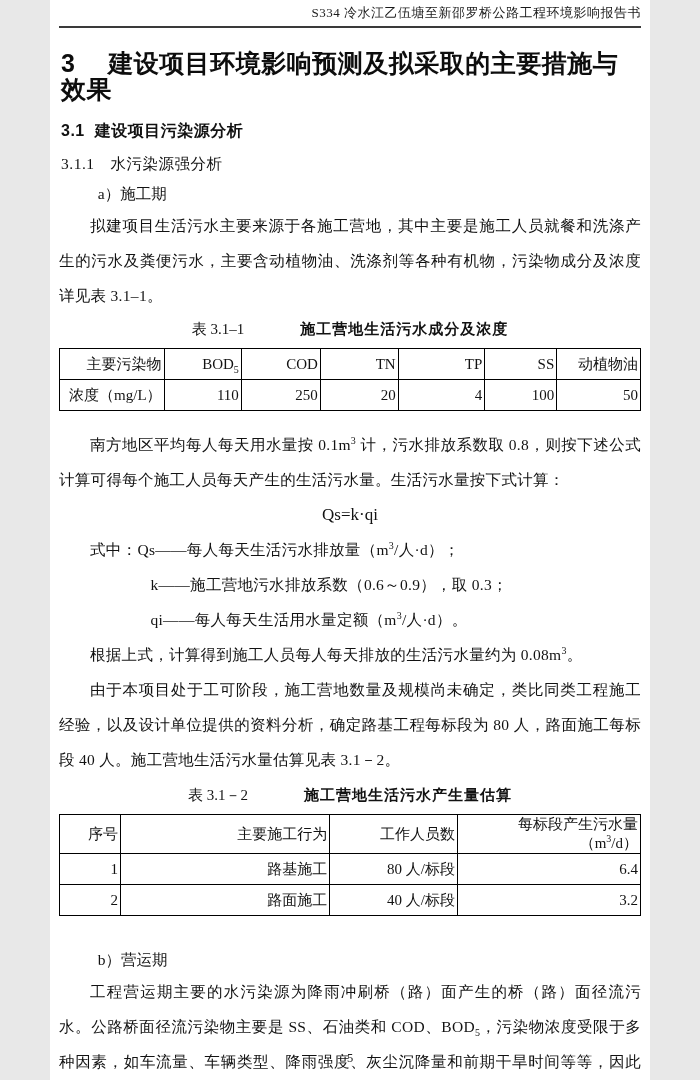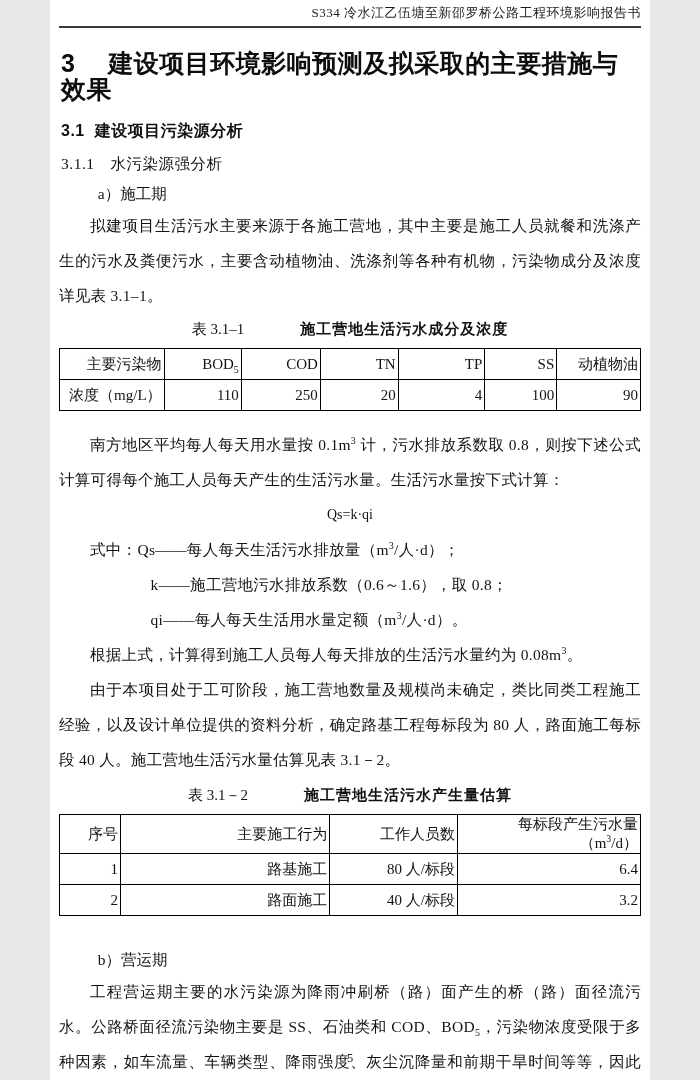--- a/index.html
+++ b/index.html
@@ -50,21 +50,21 @@
   
   table.doc{
     width:100%;border-collapse:collapse;table-layout:fixed;
     font-size:15px;margin-top:8px;
   }
   table.doc td,table.doc th{
     border:1px solid #000;text-align:right;vertical-align:middle;
     height:30px;padding:0 2px;font-weight:normal;overflow:hidden;
   }
   
-  .formula{text-align:center;font-size:14px;line-height:35px;}
+  .formula{text-align:center;font-size:17px;line-height:35px;}
   .note{font-size:15.5px;line-height:35px;letter-spacing:0.3px;}
   .note-first{padding-left:2em;}
   .note-cont{padding-left:5.9em;}
   sup,sub{font-size:10px;line-height:0;}
   
   .footer{
     position:absolute;left:0;bottom:14px;width:100%;text-align:center;
     font-size:12.5px;color:#222;
   }
 </style>
@@ -106,31 +106,31 @@
       <td>SS</td>
       <td>动植物油</td>
     </tr>
     <tr>
       <td>浓度（mg/L）</td>
       <td>110</td>
       <td>250</td>
       <td>20</td>
       <td>4</td>
       <td>100</td>
-      <td>90</td>
+      <td>50</td>
     </tr>
   </tbody>
     </table>
 
   <p class="para mt-md">南方地区平均每人每天用水量按 0.1m<sup>3</sup> 计，污水排放系数取 0.8，则按下述公式计算可得每个施工人员每天产生的生活污水量。生活污水量按下式计算：</p>
 
   <div class="formula">Qs=k·qi</div>
 
   <div class="note note-first">式中：Qs——每人每天生活污水排放量（m<sup>3</sup>/人·d）；</div>
-  <div class="note note-cont">k——施工营地污水排放系数（0.6～1.6），取 0.8；</div>
+  <div class="note note-cont">k——施工营地污水排放系数（0.6～0.9），取 0.3；</div>
   <div class="note note-cont">qi——每人每天生活用水量定额（m<sup>3</sup>/人·d）。</div>
 
   <p class="para">根据上式，计算得到施工人员每人每天排放的生活污水量约为 0.08m<sup>3</sup>。</p>
   <p class="para">由于本项目处于工可阶段，施工营地数量及规模尚未确定，类比同类工程施工经验，以及设计单位提供的资料分析，确定路基工程每标段为 80 人，路面施工每标段 40 人。施工营地生活污水量估算见表 3.1－2。</p>
 
   <div class="tbl-caption cap2"><span class="cap-label">表 3.1－2</span><span class="cap-title">施工营地生活污水产生量估算</span></div>
 
   <table class="doc">
     <colgroup>
       <col style="width:10.5%">

